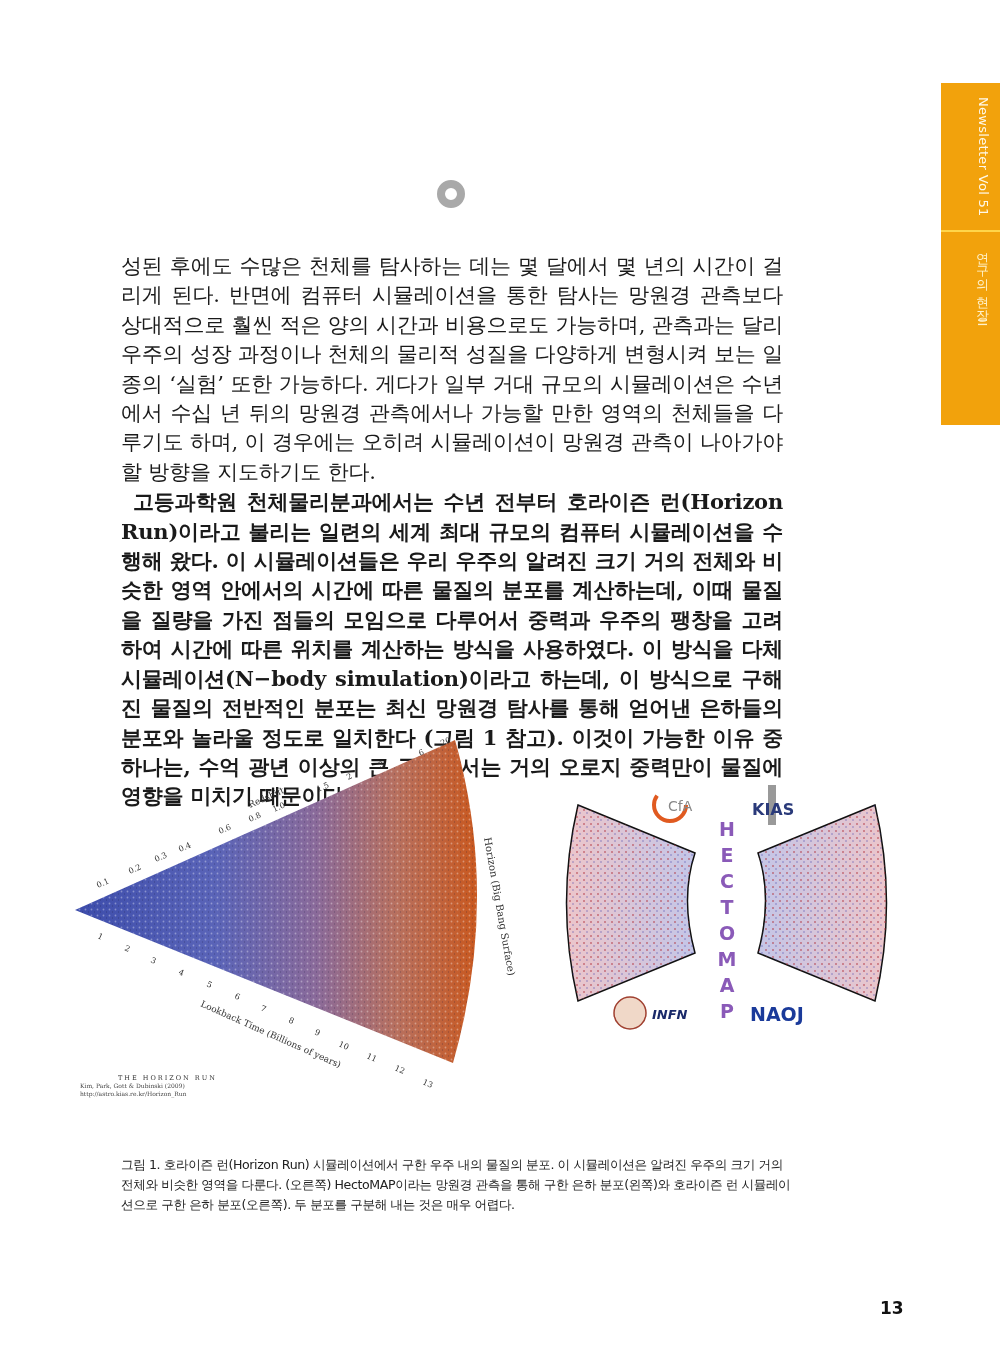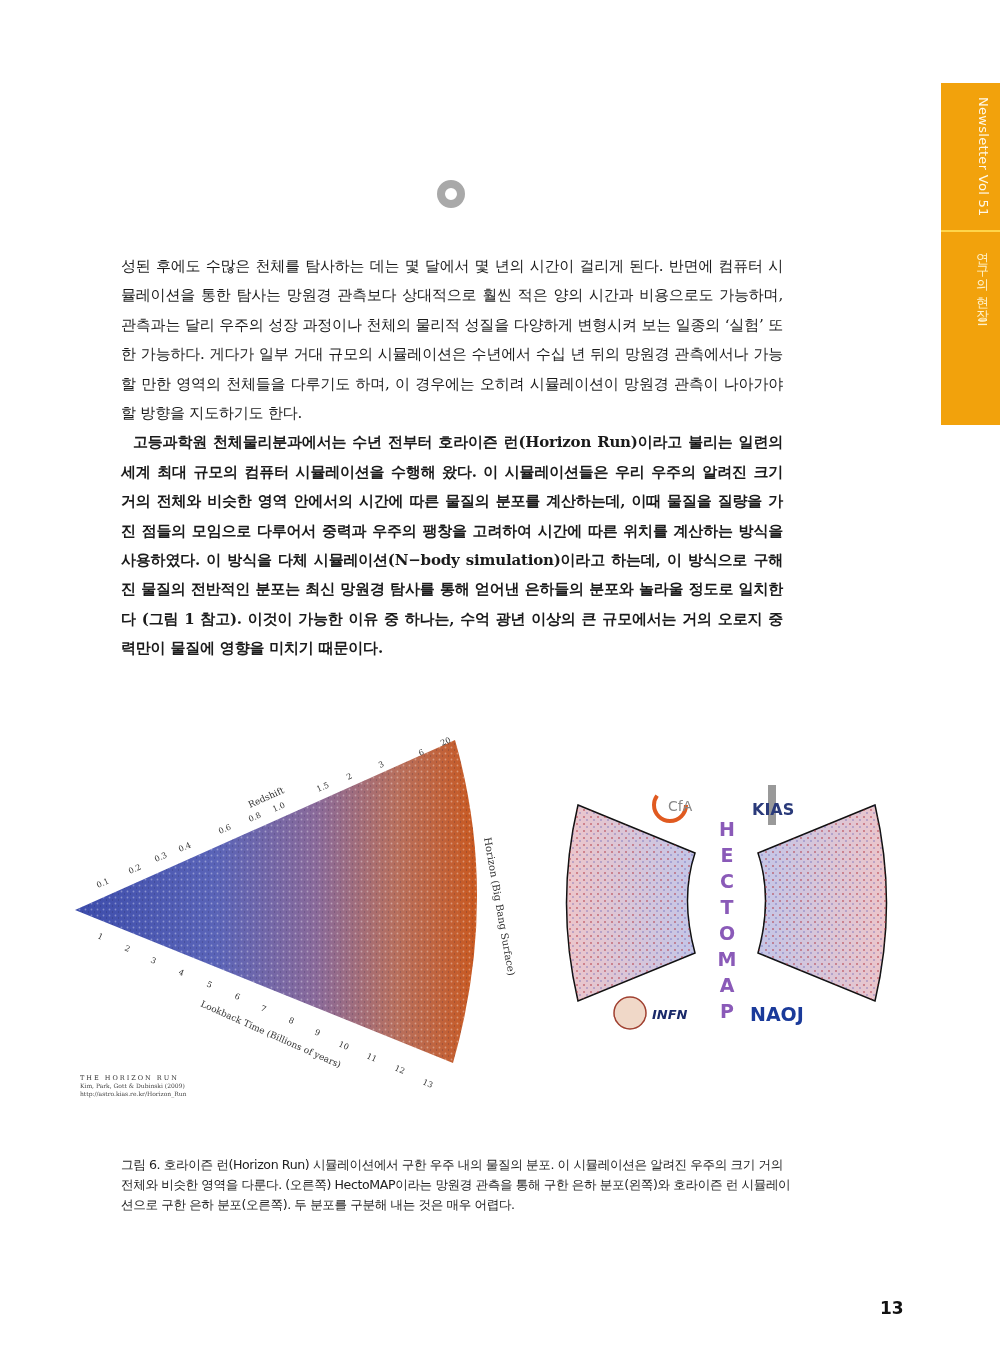--- a/index.html
+++ b/index.html
@@ -25,35 +25,35 @@
   .side-tab .vol { top: 14px; }
   .side-tab .section { top: 160px; color: #fff2cc; }
 
   .ring-icon {
     position: absolute; left: 437px; top: 180px; width: 28px; height: 28px;
     border-radius: 50%; box-sizing: border-box; border: 8px solid #a9a9a9; background: #fff;
   }
 
   .body-text {
     position: absolute; left: 121px; top: 252px; width: 662px;
-    font-size: 15px; line-height: 29.4px; text-align: justify; letter-spacing: -0.2px;
+    font-size: 21px; line-height: 29.4px; text-align: justify; letter-spacing: -0.2px;
   }
   .body-text p { margin: 0; }
   .body-text p.indent { text-indent: 12px; font-weight: bold; }
 
   .figure {
     position: absolute; left: 60px; top: 728px; width: 845px; height: 385px;
   }
   .fig-left { position: absolute; left: 0; top: 0; width: 470px; height: 385px; }
   .fig-right { position: absolute; left: 480px; top: 45px; width: 370px; height: 275px; }
   .credit {
     position: absolute; left: 20px; top: 346px;
     font-family: "DejaVu Serif", serif; font-size: 6px; line-height: 8px; color: #444;
   }
-  .credit .title { letter-spacing: 2px; font-size: 6.5px; color: #333; }
+  .credit .title { letter-spacing: 2px; font-size: 6.5px; color: #333; margin-left: 38px; }
 
   .caption {
     position: absolute; left: 121px; top: 1155px; width: 670px;
     font-family: "DejaVu Sans", "Liberation Sans", sans-serif;
     font-size: 12.6px; line-height: 20px; color: #222; letter-spacing: -0.4px;
   }
   .page-number {
     position: absolute; left: 880px; top: 1298px;
     font-family: "DejaVu Sans", "Liberation Sans", sans-serif;
     font-size: 17px; font-weight: bold; color: #111;
@@ -167,15 +167,15 @@
       <text x="128" y="38" font-family="DejaVu Sans, sans-serif" font-size="14" fill="#888">CfA</text>
       <rect x="228" y="12" width="8" height="40" fill="#999"></rect>
       <text x="212" y="42" font-family="DejaVu Sans, sans-serif" font-weight="bold" font-size="16" fill="#2a3a7a">KIAS</text>
       <circle cx="90" cy="240" r="16" fill="#f0d8c8" stroke="#a04030" stroke-width="1.5"></circle>
       <text x="112" y="246" font-family="DejaVu Sans, sans-serif" font-style="italic" font-weight="bold" font-size="13" fill="#1a2a6a">INFN</text>
       <text x="210" y="248" font-family="DejaVu Sans, sans-serif" font-weight="bold" font-size="19" fill="#1a3a9a">NAOJ</text>
     </svg>
   </div>
 </div>
 
-<div class="caption">그림 6. 호라이즌 런(Horizon Run) 시뮬레이션에서 구한 우주 내의 물질의 분포. 이 시뮬레이션은 알려진 우주의 크기 거의 전체와 비슷한 영역을 다룬다. (오른쪽) HectoMAP이라는 망원경 관측을 통해 구한 은하 분포(왼쪽)와 호라이즌 런 시뮬레이션으로 구한 은하 분포(오른쪽). 두 분포를 구분해 내는 것은 매우 어렵다.</div>
+<div class="caption">그림 1. 호라이즌 런(Horizon Run) 시뮬레이션에서 구한 우주 내의 물질의 분포. 이 시뮬레이션은 알려진 우주의 크기 거의 전체와 비슷한 영역을 다룬다. (오른쪽) HectoMAP이라는 망원경 관측을 통해 구한 은하 분포(왼쪽)와 호라이즌 런 시뮬레이션으로 구한 은하 분포(오른쪽). 두 분포를 구분해 내는 것은 매우 어렵다.</div>
 
 <div class="page-number">13</div>
 
 </body></html>

